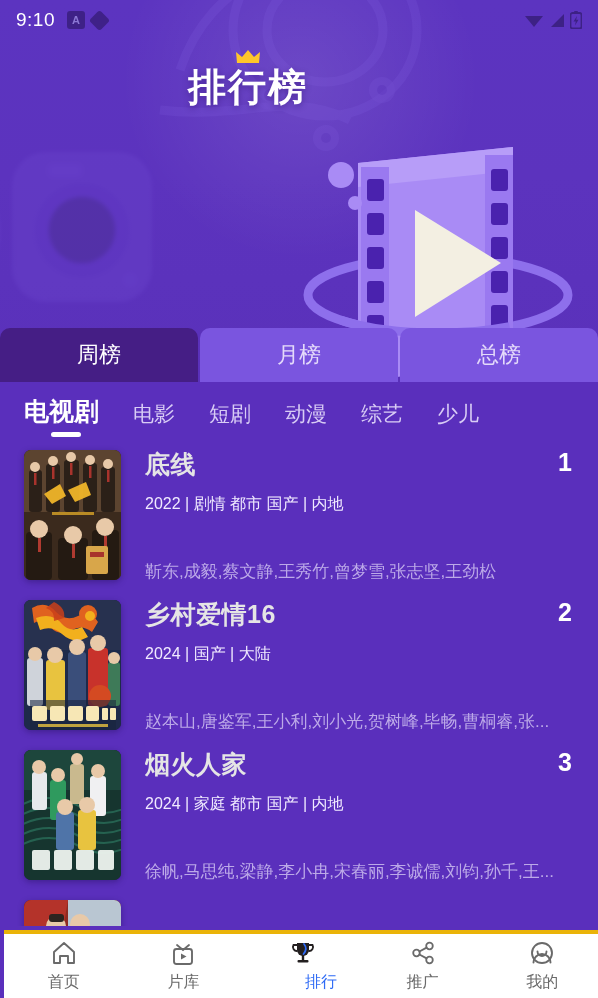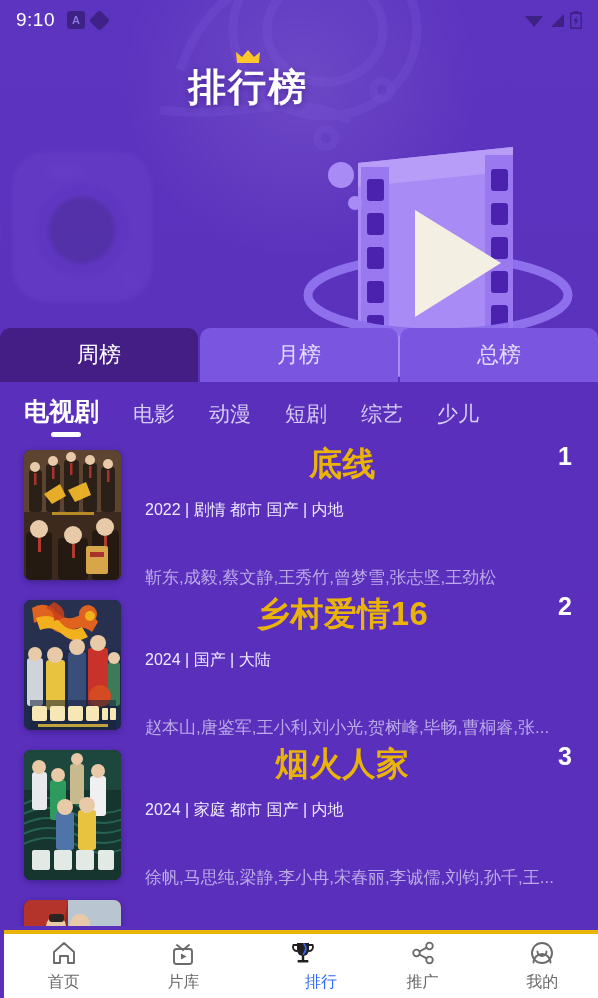--- a/index.html
+++ b/index.html
@@ -110,22 +110,22 @@
     overflow:hidden; position:relative; background:#2b1a4d;
     box-shadow:0 2px 6px rgba(20,5,60,.35);
   }
   .poster svg { display:block; width:100%; height:100%; }
   .rowbody {
     flex:1 1 auto; min-width:0; padding-left:24px; padding-right:10px;
     display:flex; flex-direction:column; justify-content:center; gap:13px;
   }
   .rowtop { display:flex; align-items:flex-start; }
   .title {
-    color:#eab308; font-size:33px; font-weight:700; letter-spacing:.5px;
-    white-space:nowrap; overflow:hidden; text-overflow:ellipsis; flex:1 1 auto;text-align:center;
+    color:#e5e5e5; font-size:25px; font-weight:700; letter-spacing:.5px;
+    white-space:nowrap; overflow:hidden; text-overflow:ellipsis; flex:1 1 auto;
   }
   .rank {
     color:#ffffff; font-size:25px; font-weight:700; margin-left:14px;
     flex:0 0 auto; min-width:18px; text-align:right;
   }
   .meta { color:#F0EAFF; font-size:16px; font-weight:400; }
   .cast {
     color:#BCA9E8; font-size:17px; font-weight:400;
     white-space:nowrap; overflow:hidden; text-overflow:ellipsis;margin-top:32px;
   }
@@ -230,22 +230,22 @@
     <div class="ptab">月榜</div>
     <div class="ptab">总榜</div>
   </div>
 </div>
 
 <div class="content">
 
   <div class="cat-tabs">
     <div class="cat active">电视剧</div>
     <div class="cat">电影</div>
+    <div class="cat">短剧</div>
     <div class="cat">动漫</div>
-    <div class="cat">短剧</div>
     <div class="cat">综艺</div>
     <div class="cat">少儿</div>
   </div>
 
   <div class="list">
 
     <div class="row">
       <div class="poster">
         <svg viewBox="0 0 97 130" preserveAspectRatio="none">
           <rect width="97" height="130" fill="#4a3524"></rect>

